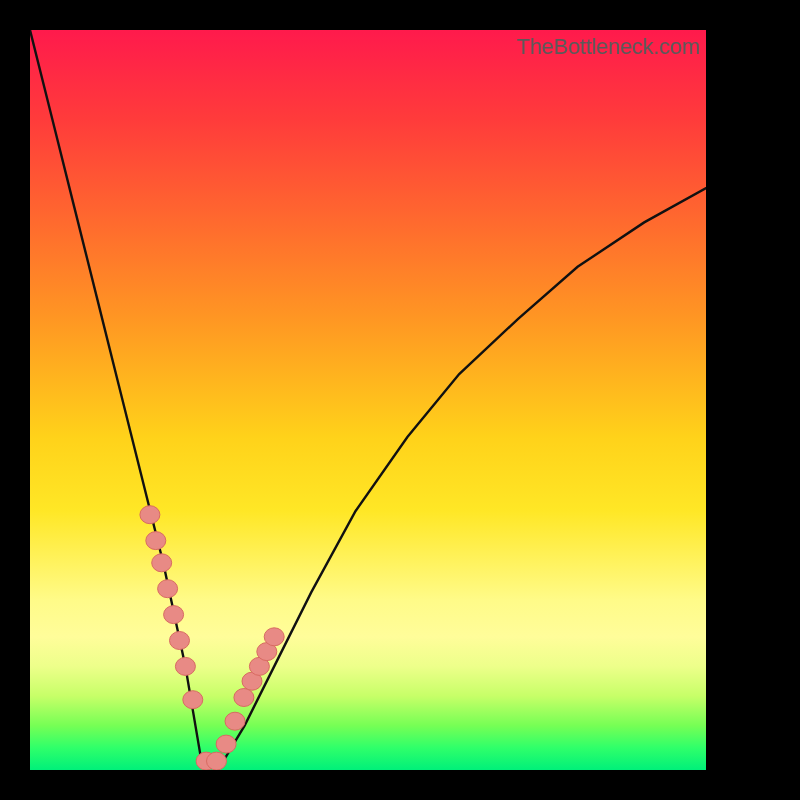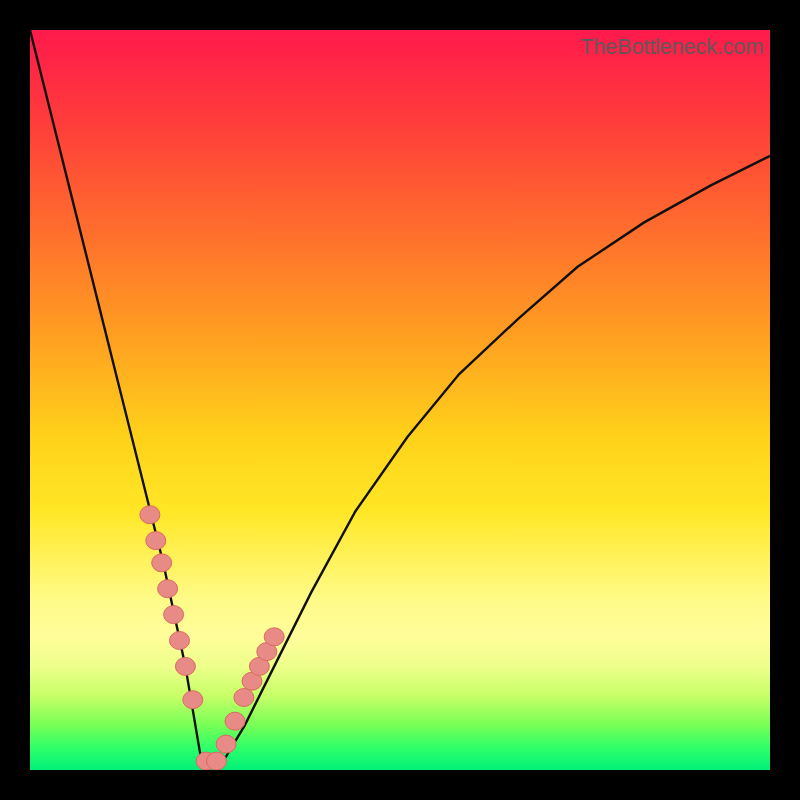--- a/index.html
+++ b/index.html
@@ -13,39 +13,40 @@
   .stage {
     position: relative;
     width: 800px;
     height: 800px;
     background: #000;
   }
   .inner {
     position: absolute;
     left: 30px;
     top: 30px;
-    width: 740px;
+    width: 668px;
     height: 740px;
     background: linear-gradient(
       to bottom,
       #ff1a4c 0%,
       #ff3b3b 12%,
       #ff6a2e 26%,
       #ff9a22 40%,
       #ffd21a 55%,
       #ffe726 65%,
       #fffb88 77%,
       #fffd9a 82%,
       #edff8a 86%,
       #c7ff68 90%,
       #76ff55 94%,
       #2fff6a 97%,
       #00f07a 100%
     );
     overflow: hidden;
+    padding-left: 8px;
   }
   .watermark {
     position: absolute;
     top: 4px;
     right: 6px;
     font-size: 22px;
     font-weight: 500;
     color: #5a5a5a;
     z-index: 5;
     letter-spacing: -0.3px;

